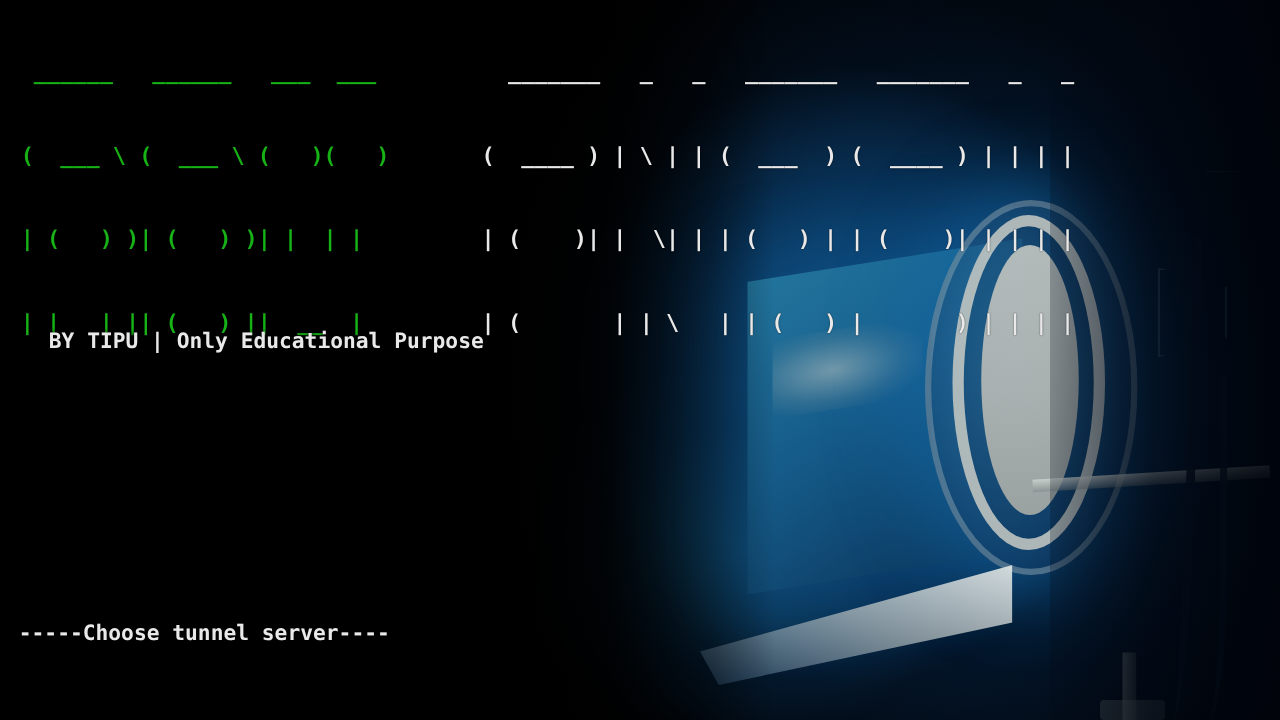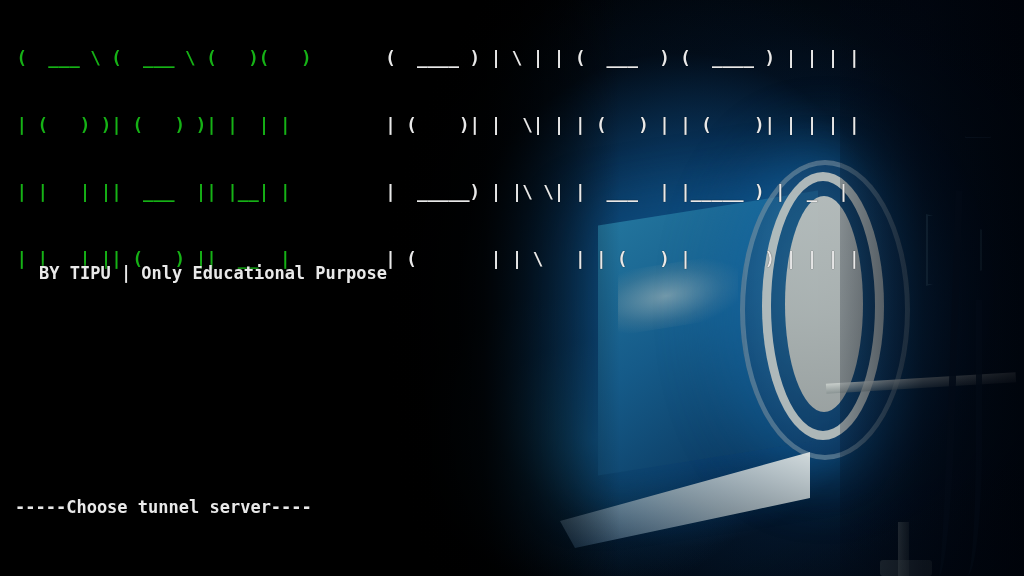--- a/index.html
+++ b/index.html
@@ -189,23 +189,23 @@
     <div id="far-triangle"></div>
     <div id="bg-rightdark"></div>
     <div id="bg-fadeleft"></div>
   </div>
 
   <div id="vignette"></div>
 
   <div id="term">
 
     <div id="banner">
+      <span class="bline"><span class="g">  ______   ______   ___  ___        </span><span class="w">  _______   _   _   _______   _______   _   _ </span></span>
       <span class="bline"><span class="g"> (  ___ \ (  ___ \ (   )(   )       </span><span class="w">(  ____ ) | \ | | (  ___  ) (  ____ ) | | | |</span></span>
       <span class="bline"><span class="g"> | (   ) )| (   ) )| |  | |         </span><span class="w">| (    )| |  \| | | (   ) | | (    )| | | | |</span></span>
-      <span class="bline"><span class="g"> | |   | ||  ___  || |__| |         </span><span class="w">|  _____) | |\ \| |  ___  | |_____ ) |  _  |</span></span>
       <span class="bline"><span class="g"> | |   | || (   ) ||  __  |         </span><span class="w">| (       | | \   | | (   ) |       ) | | | |</span></span>
     </div>
 
     <div id="lines">
 
       <span class="ln wh subtitle shadowed">BY TIPU | Only Educational Purpose</span>
       <span class="ln blank"> </span>
       <span class="ln blank"> </span>
 
       <span class="ln wh shadowed">-----Choose tunnel server----</span>

